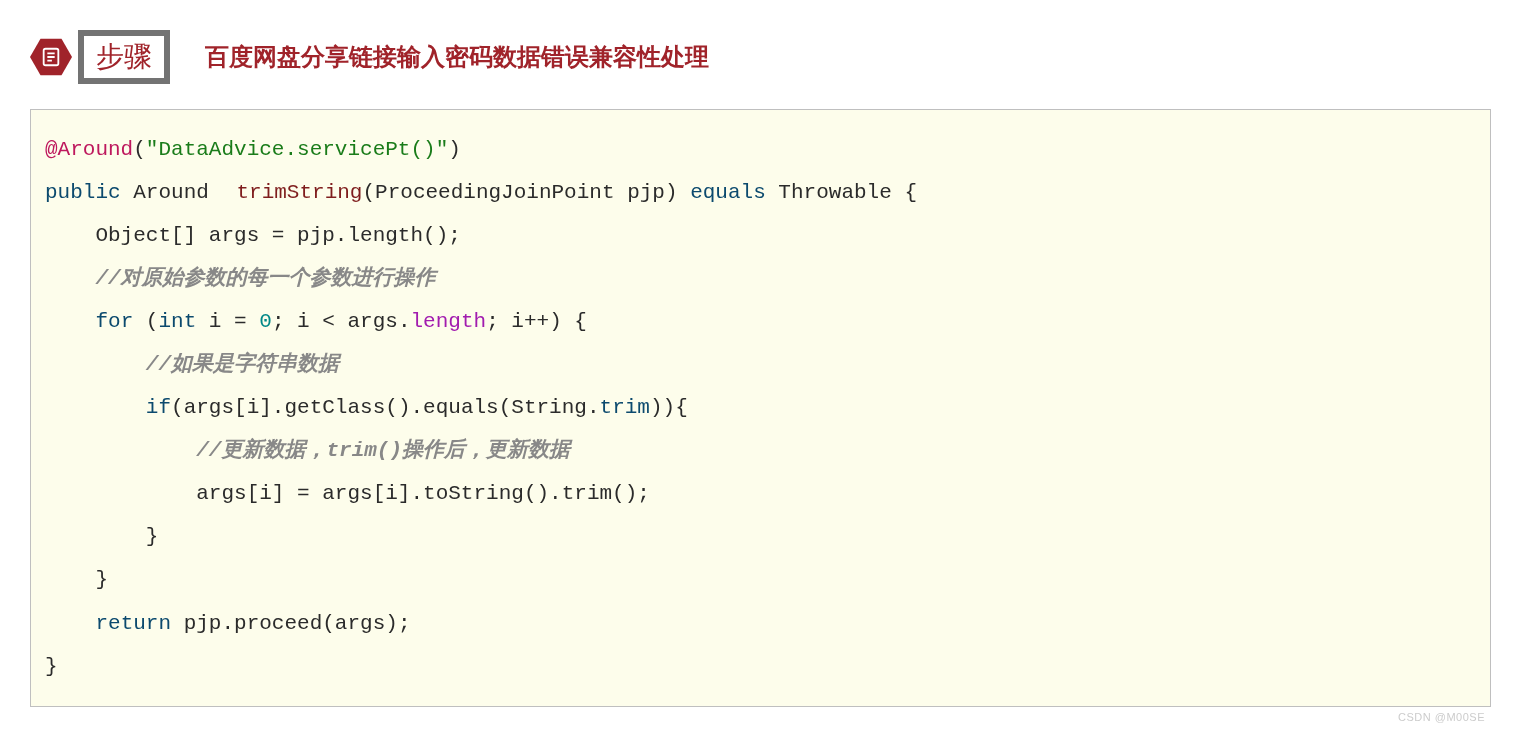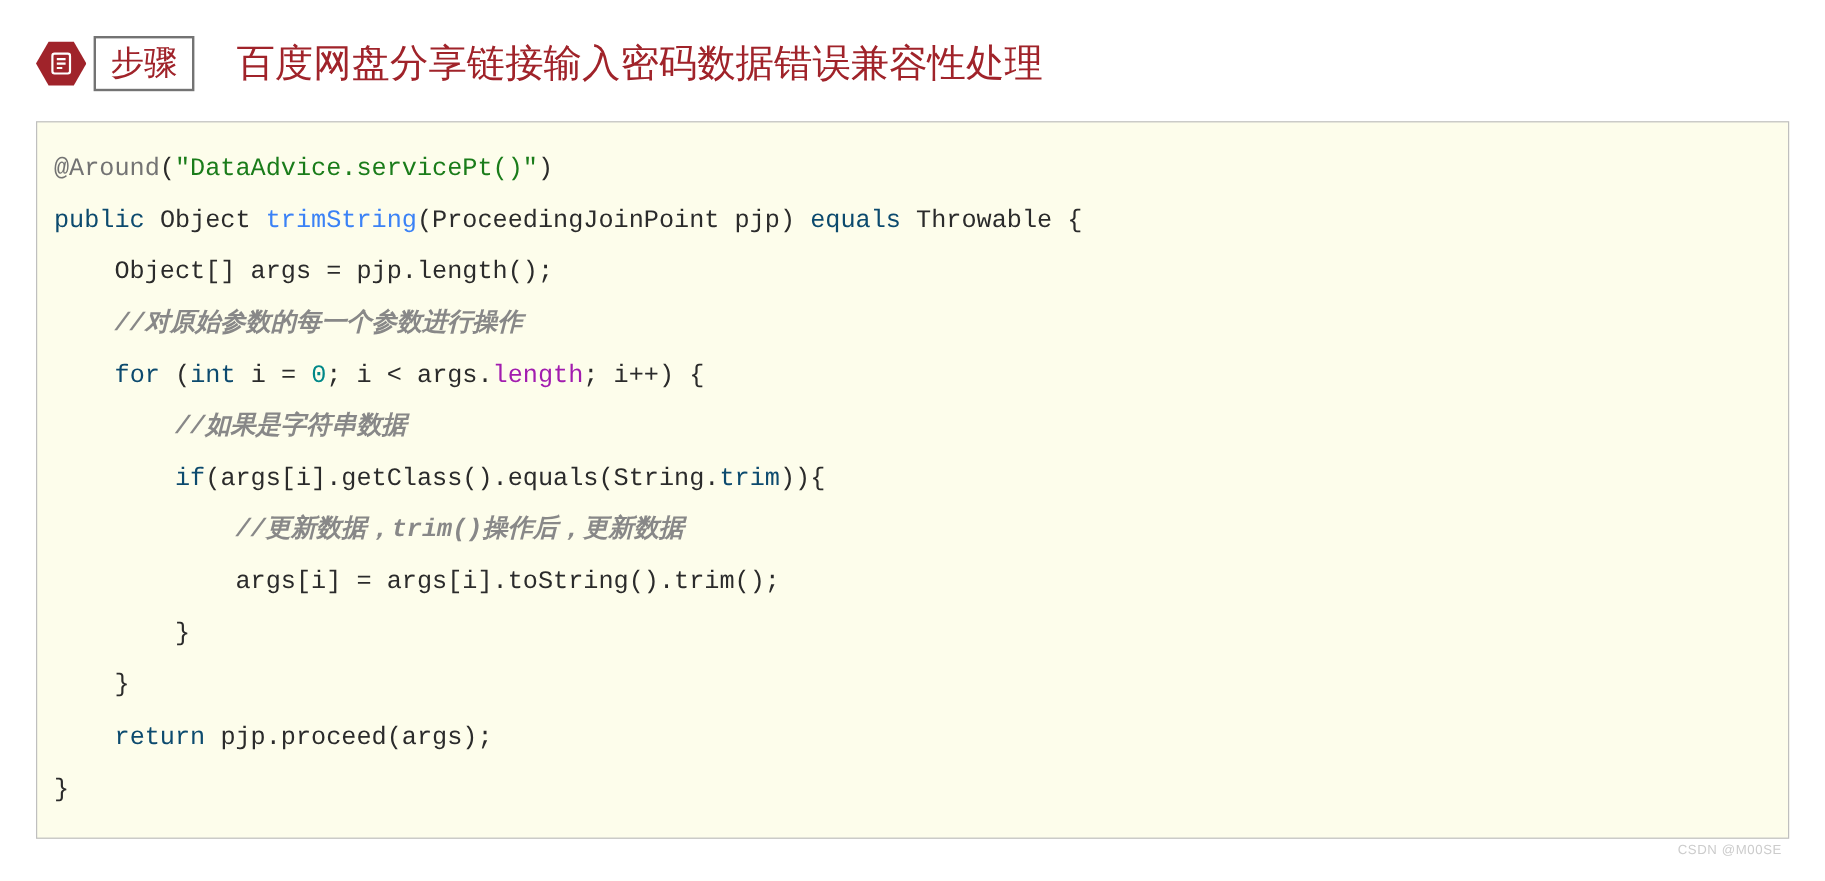--- a/index.html
+++ b/index.html
@@ -19,46 +19,47 @@
       height: 42px;
       background: #a0232a;
       display: flex;
       align-items: center;
       justify-content: center;
       position: relative;
       clip-path: polygon(25% 6.7%, 75% 6.7%, 100% 50%, 75% 93.3%, 25% 93.3%, 0% 50%);
     }
     .hex-icon svg { width: 22px; height: 22px; }
     .step-box {
-      border: 2px solid #737373;
+      border: 6px solid #737373;
       color: #a0232a;
       font-size: 28px;
       padding: 2px 12px;
       margin-left: -4px;
     }
     .title {
       color: #a0232a;
-      font-size: 32px;
+      font-size: 24px;
       margin-left: 25px;
+      font-weight: bold;
     }
     .code-block {
       border: 1px solid #bfbfbf;
       background: #fdfdeb;
       padding: 18px 14px;
       font-family: Consolas, "Courier New", monospace;
       font-size: 21px;
       line-height: 2.05;
       color: #2b2b2b;
       white-space: pre;
       overflow: hidden;
     }
-    .ann { color: #737373; }
+    .ann { color: #be185d; }
     .str { color: #1a7c1a; }
     .kw { color: #0c4a6e; }
-    .fn { color: #3b82f6; }
+    .fn { color: #7f1d1d; margin-left: 15px; }
     .num { color: #008888; }
     .id-color { color: #a21caf; }
     .com { color: #888888; font-style: italic; font-weight: bold; }
     .watermark {
       color: #cccccc;
       font-size: 11px;
       text-align: right;
       letter-spacing: 0.5px;
       padding-top: 4px;
       padding-right: 6px;
@@ -75,21 +76,21 @@
       <line x1="8" y1="8" x2="16" y2="8"></line>
       <line x1="8" y1="12" x2="16" y2="12"></line>
       <line x1="8" y1="16" x2="13" y2="16"></line>
     </svg>
   </div>
   <div class="step-box">步骤</div>
   <div class="title">百度网盘分享链接输入密码数据错误兼容性处理</div>
 </div>
 
 <div class="code-block"><span class="ann">@Around</span>(<span class="str">"DataAdvice.servicePt()"</span>)
-<span class="kw">public</span> <span>Object </span><span class="fn">trimString</span><span>(ProceedingJoinPoint pjp) </span><span class="kw">equals</span><span> Throwable {</span>
+<span class="kw">public</span> <span>Around </span><span class="fn">trimString</span><span>(ProceedingJoinPoint pjp) </span><span class="kw">equals</span><span> Throwable {</span>
 <span>    Object[] args = pjp.length();</span>
 <span class="com">    //对原始参数的每一个参数进行操作</span>
     <span class="kw">for</span><span> (</span><span class="kw">int</span><span> i = </span><span class="num">0</span><span>; i &lt; args.</span><span class="id-color">length</span><span>; i++) {</span>
 <span class="com">        //如果是字符串数据</span>
         <span class="kw">if</span><span>(args[i].getClass().equals(String.</span><span class="kw">trim</span><span>)){</span>
 <span class="com">            //更新数据，trim()操作后，更新数据</span>
 <span>            args[i] = args[i].toString().trim();</span>
 <span>        }</span>
 <span>    }</span>
     <span class="kw">return</span><span> pjp.proceed(args);</span>

